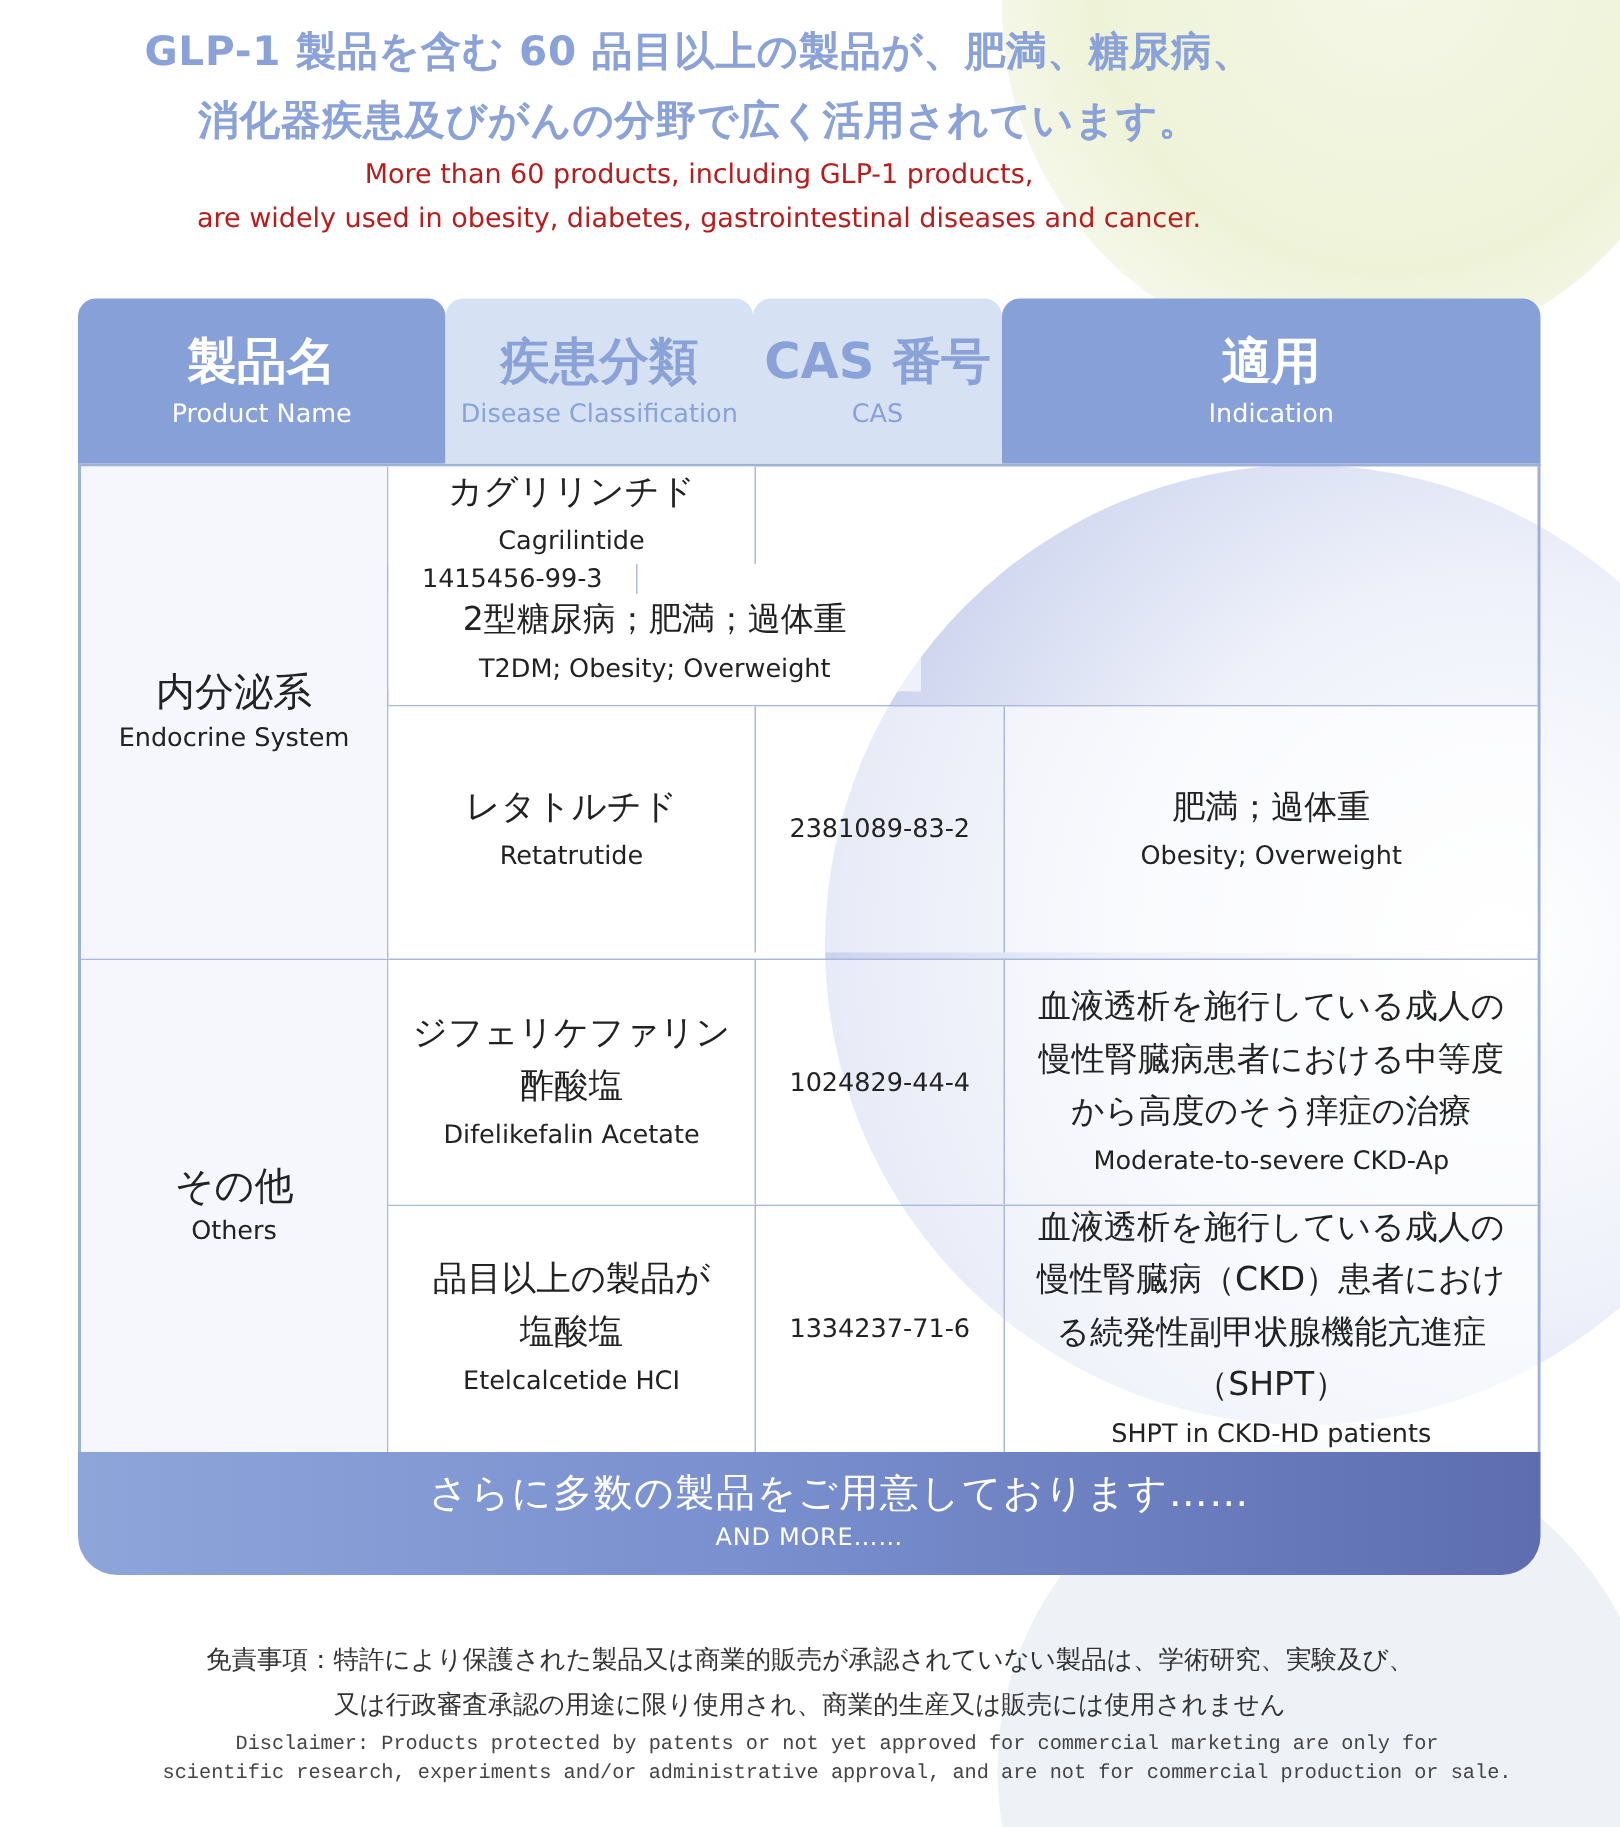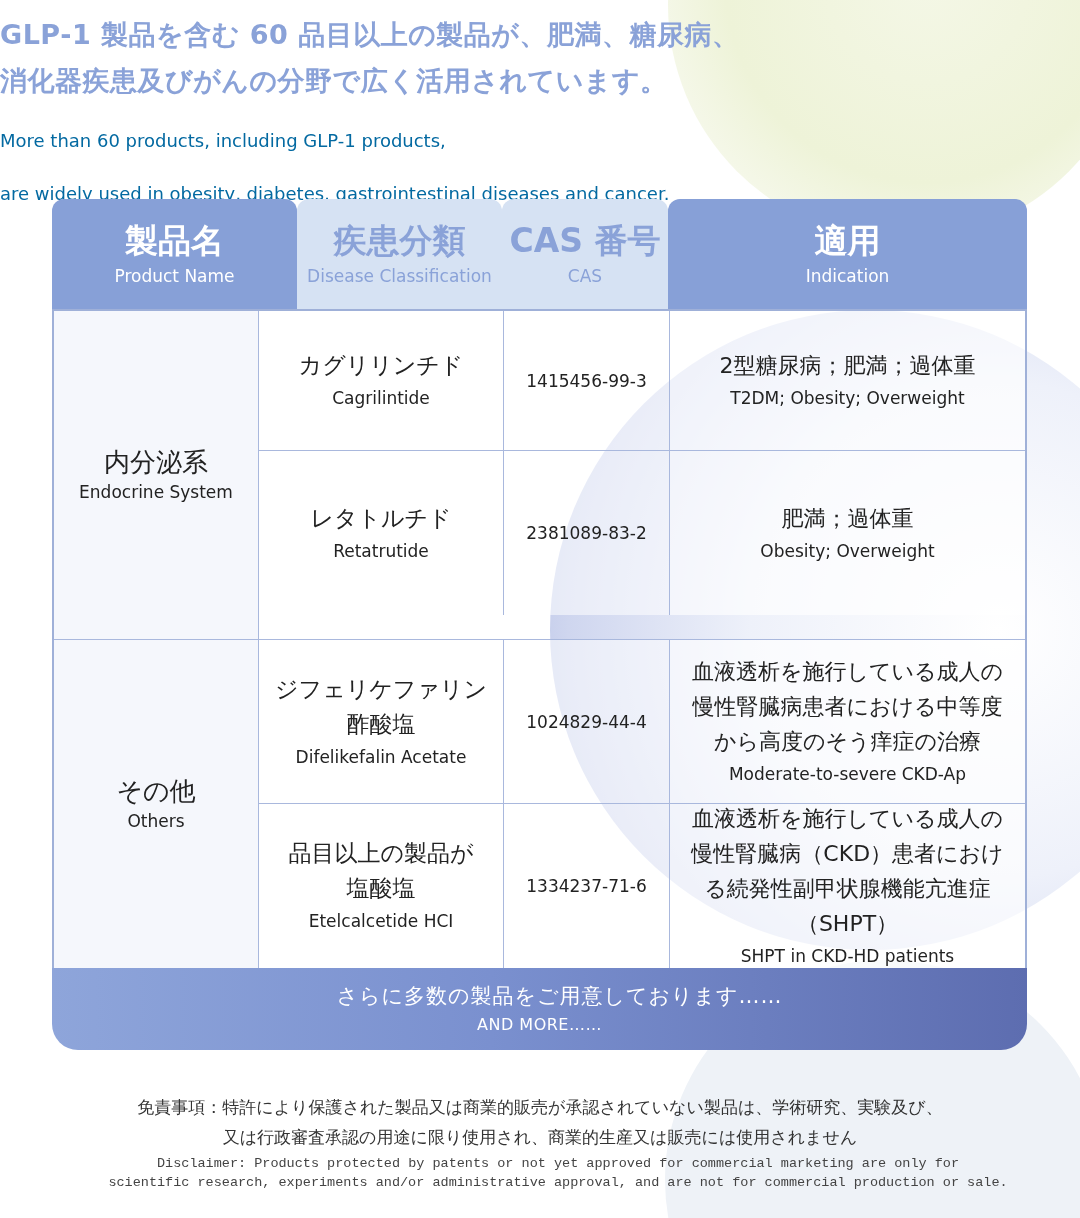--- a/index.html
+++ b/index.html
@@ -20,26 +20,26 @@
       left: 550px; top: 310px; width: 640px; height: 640px;
       background: radial-gradient(circle at 70% 50%, #ffffff 0%, #eef1fa 45%, #cfd6ef 78%, #b8c2e6 92%, rgba(255,255,255,0) 100%);
     }
     .deco-grey {
       left: 665px; top: 960px; width: 440px; height: 440px;
       background: #eef2f7;
     }
 
     .headline {
       position: absolute; left: 0; top: 14px; width: 932px;
-      color: #8aa2d8; font-weight: bold;
+      text-align: center; color: #8aa2d8; font-weight: bold;
     }
     .headline .ja1, .headline .ja2 { font-size: 27px; line-height: 42px; letter-spacing: 0.5px; }
     .headline .ja2 { margin-top: 4px; }
     .headline .en1, .headline .en2 {
-      font-size: 18px; color: #0369a1; font-weight: normal; line-height: 29px; margin-top: 24px;
+      font-size: 18px; color: #b91c1c; font-weight: normal; line-height: 29px;
     }
 
     .table-wrap { position: absolute; left: 52px; top: 199px; width: 975px; }
     .thead { display: flex; height: 110px; }
     .th {
       display: flex; flex-direction: column; align-items: center; justify-content: center;
       border-radius: 12px 12px 0 0; text-align: center;
     }
     .th.light { background: #d6e2f3; color: #8aa2d8; }
     .th.dark  { background: #87a0d7; color: #ffffff; }
@@ -78,21 +78,21 @@
     .ind .ja { font-size: 22px; line-height: 35px; }
     .ind .en { font-size: 17px; line-height: 30px; }
 
     .more {
       position: absolute; left: 52px; top: 968px; width: 975px; height: 82px;
       border-radius: 0 0 26px 26px;
       background: linear-gradient(90deg, #8ea5da 0%, #7a90cf 45%, #5d6db0 100%);
       color: #ffffff; text-align: center;
       display: flex; flex-direction: column; justify-content: center;
     }
-    .more .ja { font-size: 21px; line-height: 32px; letter-spacing: 1px; margin-left: 40px; }
+    .more .ja { font-size: 26px; line-height: 32px; letter-spacing: 1px; margin-left: 40px; }
     .more .en { font-size: 16px; line-height: 26px; letter-spacing: 0.5px; }
 
     .disclaimer {
       position: absolute; left: 0; top: 1094px; width: 1080px; text-align: center; color: #333; font-family: Liberation Mono, monospace;
     }
     .disclaimer .ja1, .disclaimer .ja2 { font-size: 17px; line-height: 30px; }
     .disclaimer .en1, .disclaimer .en2 { font-size: 13.5px; line-height: 19px; color: #444; margin-left: 36px; }
   </style>
 </head>
 <body>
@@ -129,21 +129,21 @@
   </div>
 
   <div class="tbody" style="flex-direction:column;">
 
     <div class="group" style="height:329px;">
       <div class="cat">
         <div class="ja">内分泌系</div>
         <div class="en">Endocrine System</div>
       </div>
       <div class="rows">
-        <div class="row" style="height:140px;">
+        <div class="row" style="height:160px;flex-direction:column;">
           <div class="cell name">
             <div class="ja">カグリリンチド</div>
             <div class="en">Cagrilintide</div>
           </div>
           <div class="cell cas">1415456-99-3</div>
           <div class="cell ind">
             <div class="ja">2型糖尿病；肥満；過体重</div>
             <div class="en">T2DM; Obesity; Overweight</div>
           </div>
         </div>

